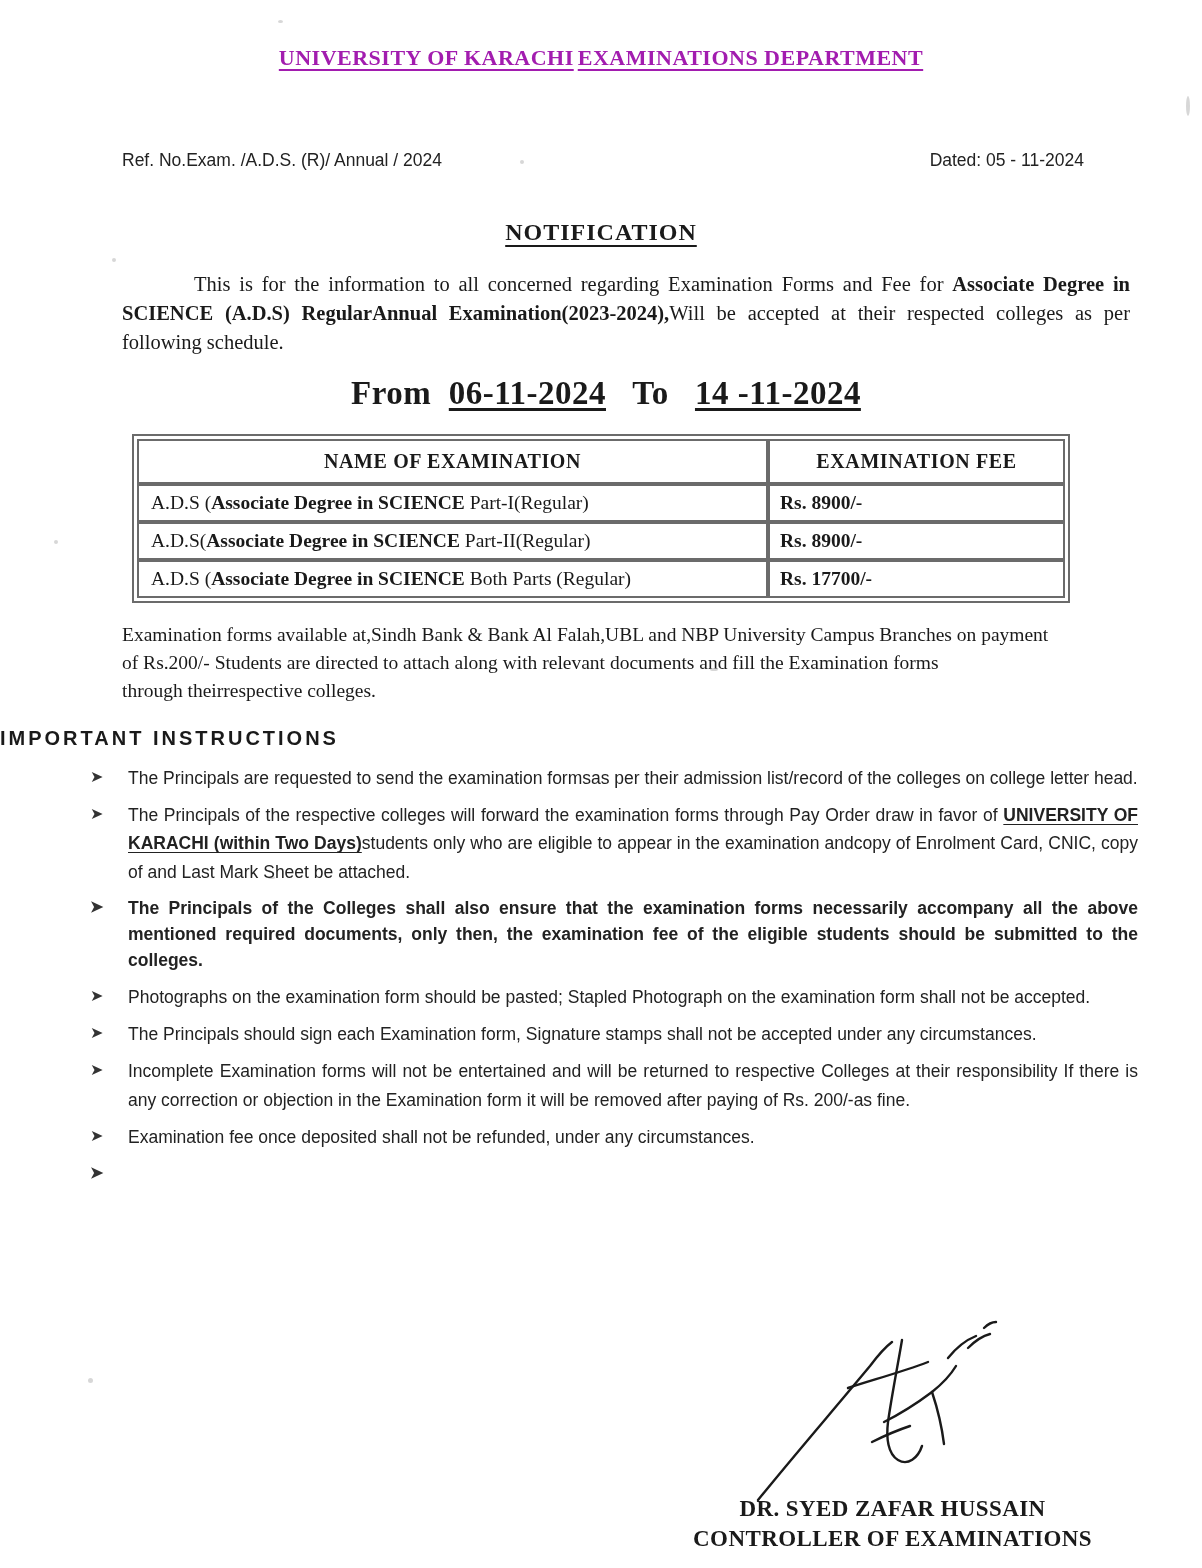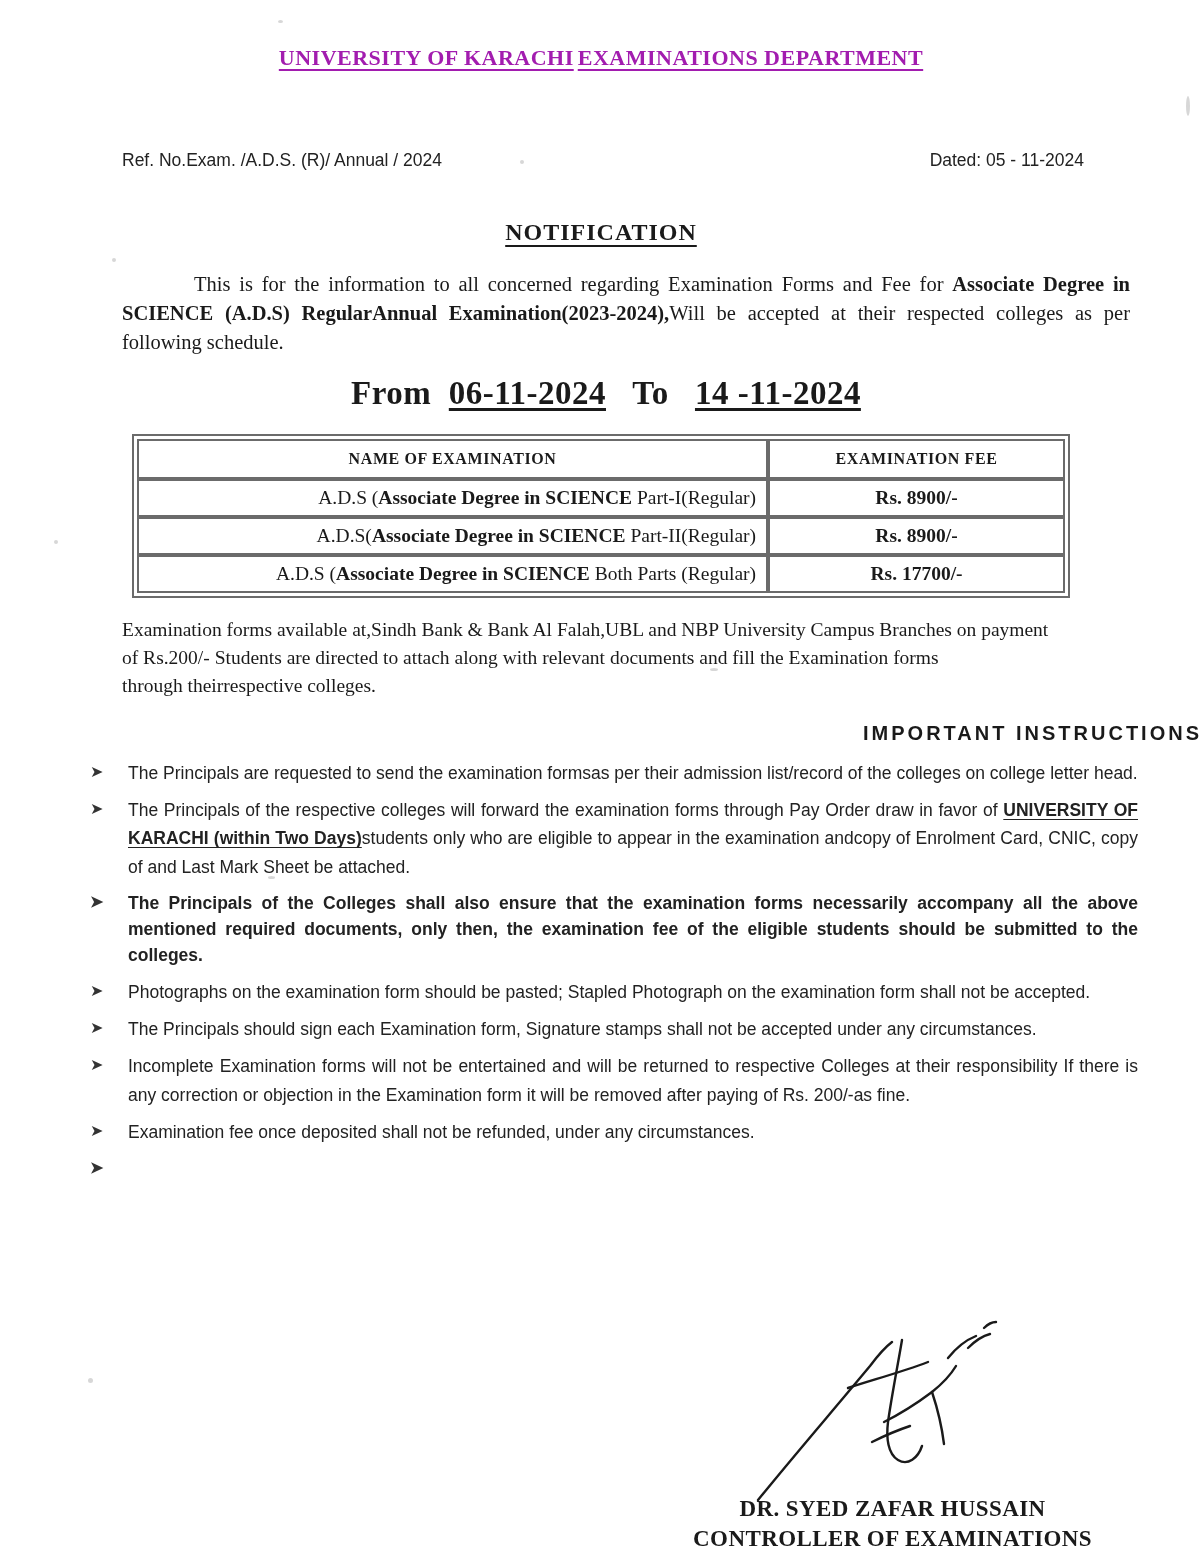--- a/index.html
+++ b/index.html
@@ -102,40 +102,40 @@
   }
   table.fee td, table.fee th {
     border: 2px solid #6b6b6b;
     padding: 6px 10px;
     font-size: 19.5px;
     vertical-align: middle;
   }
   table.fee th {
     text-align: center;
     font-weight: bold;
-    font-size: 16px;
+    font-size: 20px;
     letter-spacing: 0.6px;
     padding: 9px 26px;
   }
-  table.fee td.name { text-align: right; padding-left: 4px; }
-  table.fee td.fee  { text-align: center; font-weight: bold; font-size: 19.5px; }
+  table.fee td.name { text-align: left; padding-left: 12px; }
+  table.fee td.fee  { text-align: left; font-weight: bold; font-size: 19.5px; }
   table.fee col.c1 { width: 68%; }
   table.fee col.c2 { width: 32%; }
   .thead-caps { font-variant: small-caps; }
 
   
   .availnote {
     margin: 18px 72px 16px 122px;
     font-size: 19.5px;
     line-height: 1.42;
   }
 
   
   .ii-head {
-    text-align: right;
+    text-align: left;
     margin-top: 22px;
     font-family: "Liberation Sans", sans-serif;
     font-weight: bold;
     font-size: 20px;
     letter-spacing: 3px;
   }
 
   
   ul.instr {
     list-style: none;

